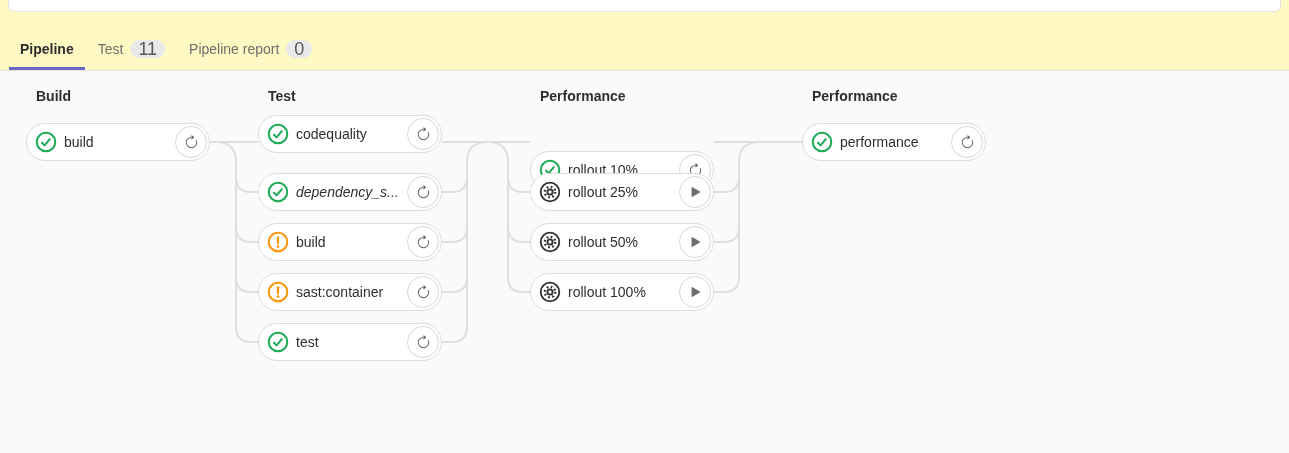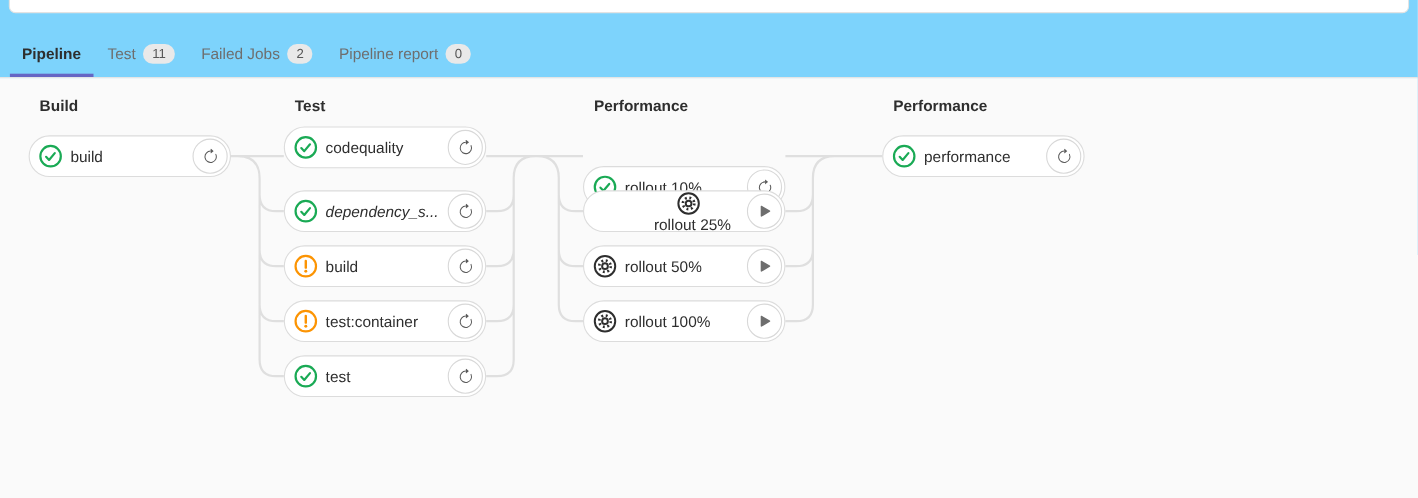--- a/index.html
+++ b/index.html
@@ -1,35 +1,35 @@
 <!DOCTYPE html>
 <html><head>
 <meta charset="utf-8">
 <style>
   html,body{margin:0;padding:0;background:#fff;}
   #canvas{
-    position:relative;width:1289px;height:453px;overflow:hidden;background:#7dd3fc;
+    position:relative;width:1289px;height:453px;overflow:hidden;background:#fef9c3;
     font-family:"Liberation Sans", sans-serif;-webkit-font-smoothing:antialiased;
   }
   
   .top-box{
     position:absolute;left:8px;right:8px;top:-12px;height:22px;background:#fff;
     border:1px solid #e3e3e3;border-radius:0 0 6px 6px;z-index:4;
   }
   
   .tabs{position:absolute;top:28px;left:8px;height:42px;display:flex;z-index:5;}
   .tab{
     position:relative;display:flex;align-items:center;gap:7px;padding:0 12px;
     font-size:14px;color:#6e6e6e;cursor:pointer;white-space:nowrap;
   }
   .tab.active{color:#2e2e2e;font-weight:700;}
   .tab-underline{position:absolute;left:1px;right:1px;bottom:0;height:3px;}
   .tab-badge{
     background:#e9e9e9;color:#575757;border-radius:10px;padding:1px 8px;
-    font-size:12px;font-weight:400;line-height:16px;
+    font-size:18px;font-weight:400;line-height:16px;
   }
   .tabs-border{position:absolute;top:70px;left:0;width:100%;height:1px;background:#e5e5e5;z-index:2;}
   
   .graph-bg{position:absolute;top:71px;left:0;right:0;bottom:0;background:#fafafa;z-index:0;}
   .connectors{position:absolute;top:0;left:0;z-index:1;}
   .stage-header{position:absolute;font-size:14px;font-weight:700;color:#2e2e2e;z-index:2;white-space:nowrap;}
   .pill{
     position:absolute;width:184px;height:38px;box-sizing:border-box;background:#fff;
     border:1px solid #dcdcdc;border-radius:19px;display:flex;align-items:center;
     padding-left:8px;z-index:2;cursor:pointer;
@@ -55,24 +55,20 @@
   <div class="tabs" id="tabs">
       <div class="tab active">
         <span>Pipeline</span>
         <div class="tab-underline" style="background: rgb(102, 102, 196);"></div>
       </div>
       <div class="tab">
         <span>Test</span>
         <span class="tab-badge">11</span>
       </div>
       <div class="tab">
-        <span>Failed Jobs</span>
-        <span class="tab-badge">2</span>
-      </div>
-      <div class="tab">
         <span>Pipeline report</span>
         <span class="tab-badge">0</span>
       </div>
     </div>
   <div class="tabs-border"></div>
   <div class="graph-bg"></div>
   <svg class="connectors" id="connectors" width="1289" height="453">
       <path d="M 210 142 H 258 M 236 162 Q 236 142 216 142 M 236 162 V 327 M 236 177 Q 236 192 251 192 H 258 M 236 227 Q 236 242 251 242 H 258 M 236 277 Q 236 292 251 292 H 258 M 236 327 Q 236 342 251 342 H 258 M 442 142 H 530 M 467 162 Q 467 142 487 142 M 467 162 V 327 M 442 192 H 452 Q 467 192 467 177 M 442 242 H 452 Q 467 242 467 227 M 442 292 H 452 Q 467 292 467 277 M 442 342 H 452 Q 467 342 467 327 M 508 162 Q 508 142 488 142 M 508 162 V 277 M 508 177 Q 508 192 523 192 H 530 M 508 227 Q 508 242 523 242 H 530 M 508 277 Q 508 292 523 292 H 530 M 714 142 H 802 M 739 162 Q 739 142 759 142 M 739 162 V 277 M 714 192 H 724 Q 739 192 739 177 M 714 242 H 724 Q 739 242 739 227 M 714 292 H 724 Q 739 292 739 277" fill="none" stroke="#dfdfdf" stroke-width="2"></path>
     </svg>
   <div id="graph">
@@ -148,21 +144,21 @@
         </button>
       </div>
       <div class="pill" style="left: 258px; top: 273px;">
         <span class="status-icon">
           <svg width="22" height="22" viewBox="0 0 22 22">
             <circle cx="11" cy="11" r="9.3" fill="#fff" stroke="#fc9403" stroke-width="2"></circle>
             <path d="M11 6.3v6" fill="none" stroke="#fc9403" stroke-width="2.2" stroke-linecap="round"></path>
             <circle cx="11" cy="15.6" r="1.35" fill="#fc9403"></circle>
           </svg>
         </span>
-        <span class="job-label">test:container</span>
+        <span class="job-label">sast:container</span>
         <button class="action-btn">
           <span>
             <svg width="15" height="15" viewBox="0 0 16 16">
               <path d="M8 3a5 5 0 1 0 4.546 2.914.5.5 0 0 1 .908-.417A6 6 0 1 1 8 2z" fill="#5b5b5b"></path>
               <path d="M8 4.466V.534a.25.25 0 0 1 .41-.192l2.36 1.966c.12.1.12.284 0 .384L8.41 4.658A.25.25 0 0 1 8 4.466" fill="#5b5b5b"></path>
             </svg>
           </span>
         </button>
       </div>
       <div class="pill" style="left: 258px; top: 323px;">
@@ -193,21 +189,21 @@
         <span class="job-label">rollout 10%</span>
         <button class="action-btn">
           <span>
             <svg width="15" height="15" viewBox="0 0 16 16">
               <path d="M8 3a5 5 0 1 0 4.546 2.914.5.5 0 0 1 .908-.417A6 6 0 1 1 8 2z" fill="#5b5b5b"></path>
               <path d="M8 4.466V.534a.25.25 0 0 1 .41-.192l2.36 1.966c.12.1.12.284 0 .384L8.41 4.658A.25.25 0 0 1 8 4.466" fill="#5b5b5b"></path>
             </svg>
           </span>
         </button>
       </div>
-      <div class="pill" style="left: 530px; top: 173px; flex-direction: column;">
+      <div class="pill" style="left: 530px; top: 173px;">
         <span class="status-icon">
           <svg width="22" height="22" viewBox="0 0 22 22">
             <circle cx="11" cy="11" r="9.3" fill="#fff" stroke="#2e2e2e" stroke-width="1.8"></circle>
             <circle cx="11" cy="11" r="2.6" fill="none" stroke="#2e2e2e" stroke-width="1.8"></circle>
             <circle cx="11" cy="11" r="5.2" fill="none" stroke="#2e2e2e" stroke-width="2.4" stroke-dasharray="1.7 2.4"></circle>
           </svg>
         </span>
         <span class="job-label">rollout 25%</span>
         <button class="action-btn">
           <span>

